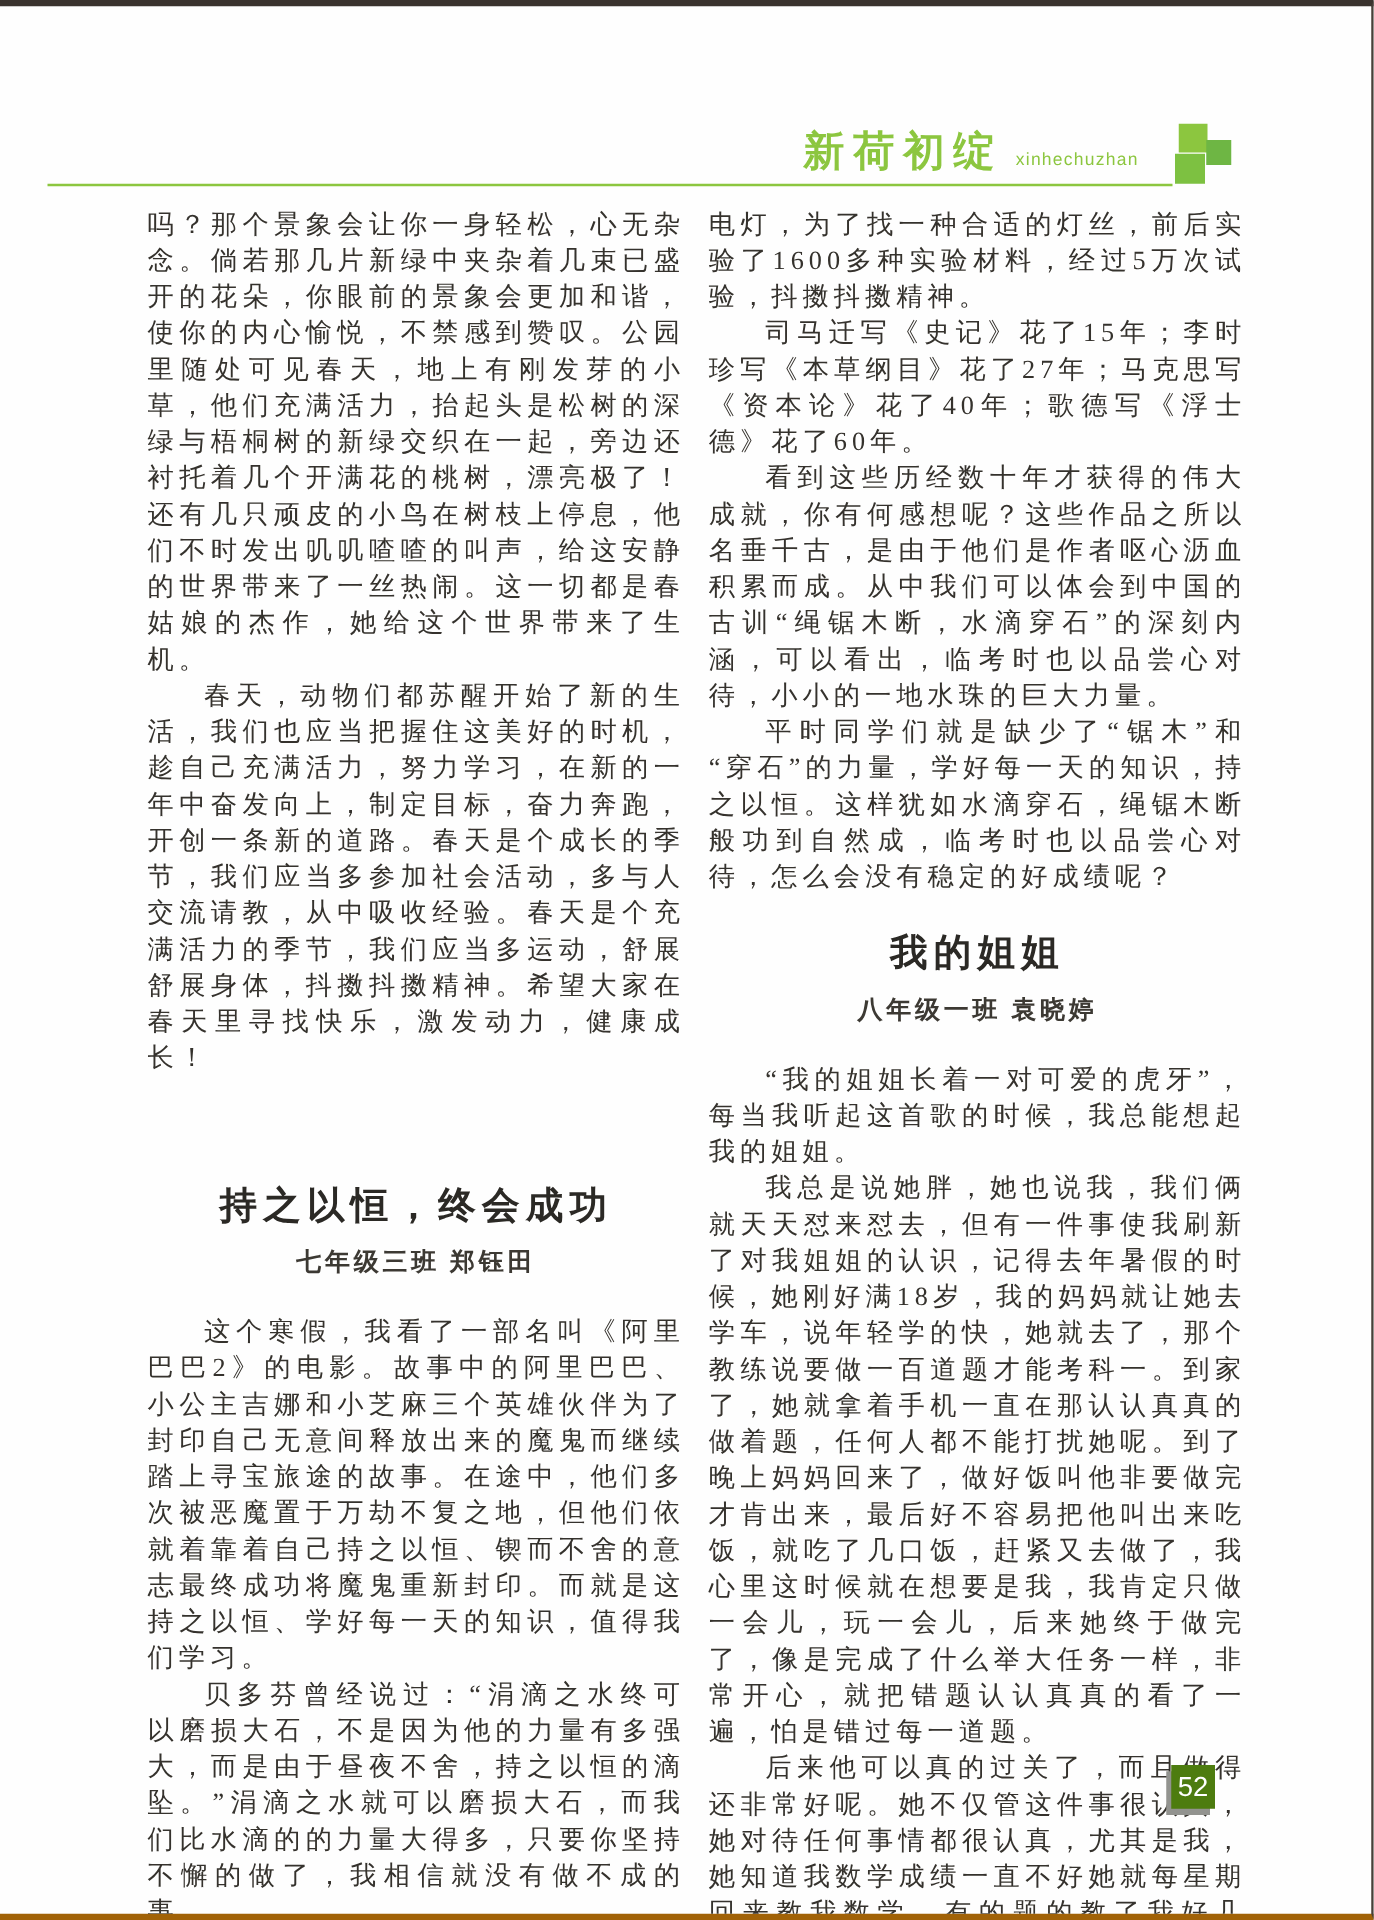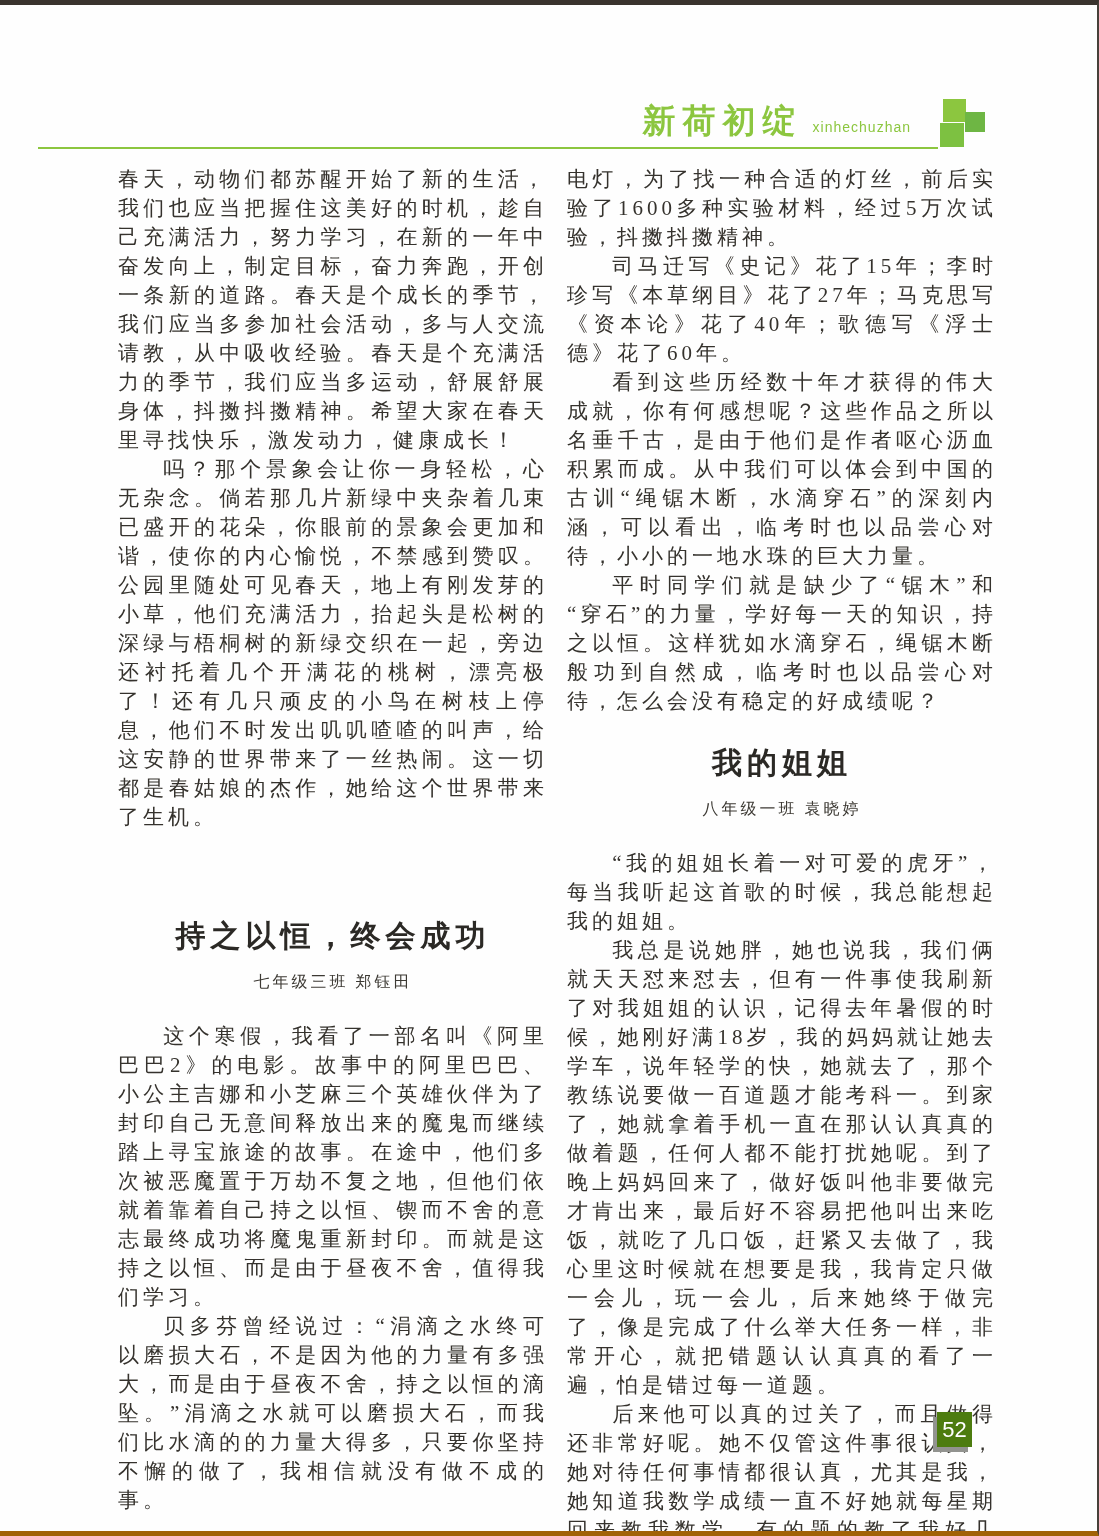--- a/index.html
+++ b/index.html
@@ -50,21 +50,21 @@
   .col p{margin:0;text-indent:2.15em;}
   .cont p:first-child{text-indent:0;}
   
   .article-head{margin-top:79px;text-align:center;letter-spacing:0;}
   .article-head.tight{margin-top:22px;}
   .article-title{
     font-size:30px;font-weight:bold;line-height:50px;
     letter-spacing:5px;color:#2b2925;text-indent:0;
   }
   .article-author{
-    margin-top:6px;font-size:16px;letter-spacing:3px;color:#3c3933;
+    margin-top:6px;font-size:20px;letter-spacing:3px;color:#3c3933;font-weight:bold;
   }
   .article-body{margin-top:26px;}
   
   .pagenum{
     position:absolute;left:937px;top:1407px;
     width:35px;height:35px;
     background:#4d7c0f;
     box-shadow:-4px 5px 0 0 #92938f;
     color:#ffffff;
     font-family:"Liberation Sans","DejaVu Sans",sans-serif;
@@ -85,31 +85,31 @@
     <div class="masthead-rule"></div>
     <div class="masthead-logo">
       <span class="sq sq1"></span>
       <span class="sq sq2"></span>
       <span class="sq sq3"></span>
     </div>
   </div>
 
   <div class="col col-left">
     <div class="cont">
+        <p class="para">吗？那个景象会让你一身轻松，心无杂念。倘若那几片新绿中夹杂着几束已盛开的花朵，你眼前的景象会更加和谐，使你的内心愉悦，不禁感到赞叹。公园里随处可见春天，地上有刚发芽的小草，他们充满活力，抬起头是松树的深绿与梧桐树的新绿交织在一起，旁边还衬托着几个开满花的桃树，漂亮极了！还有几只顽皮的小鸟在树枝上停息，他们不时发出叽叽喳喳的叫声，给这安静的世界带来了一丝热闹。这一切都是春姑娘的杰作，她给这个世界带来了生机。</p>
         <p class="para">春天，动物们都苏醒开始了新的生活，我们也应当把握住这美好的时机，趁自己充满活力，努力学习，在新的一年中奋发向上，制定目标，奋力奔跑，开创一条新的道路。春天是个成长的季节，我们应当多参加社会活动，多与人交流请教，从中吸收经验。春天是个充满活力的季节，我们应当多运动，舒展舒展身体，抖擞抖擞精神。希望大家在春天里寻找快乐，激发动力，健康成长！</p>
-        <p class="para">吗？那个景象会让你一身轻松，心无杂念。倘若那几片新绿中夹杂着几束已盛开的花朵，你眼前的景象会更加和谐，使你的内心愉悦，不禁感到赞叹。公园里随处可见春天，地上有刚发芽的小草，他们充满活力，抬起头是松树的深绿与梧桐树的新绿交织在一起，旁边还衬托着几个开满花的桃树，漂亮极了！还有几只顽皮的小鸟在树枝上停息，他们不时发出叽叽喳喳的叫声，给这安静的世界带来了一丝热闹。这一切都是春姑娘的杰作，她给这个世界带来了生机。</p>
       </div>
 
     <div class="article-head">
       <div class="article-title">持之以恒，终会成功</div>
       <div class="article-author">七年级三班 郑钰田</div>
     </div>
 
     <div class="article-body">
-        <p class="para">这个寒假，我看了一部名叫《阿里巴巴2》的电影。故事中的阿里巴巴、小公主吉娜和小芝麻三个英雄伙伴为了封印自己无意间释放出来的魔鬼而继续踏上寻宝旅途的故事。在途中，他们多次被恶魔置于万劫不复之地，但他们依就着靠着自己持之以恒、锲而不舍的意志最终成功将魔鬼重新封印。而就是这持之以恒、而是由于昼夜不舍，值得我们学习。</p>
+        <p class="para">这个寒假，我看了一部名叫《阿里巴巴2》的电影。故事中的阿里巴巴、小公主吉娜和小芝麻三个英雄伙伴为了封印自己无意间释放出来的魔鬼而继续踏上寻宝旅途的故事。在途中，他们多次被恶魔置于万劫不复之地，但他们依就着靠着自己持之以恒、锲而不舍的意志最终成功将魔鬼重新封印。而就是这持之以恒、学好每一天的知识，值得我们学习。</p>
         <p class="para">贝多芬曾经说过：“涓滴之水终可以磨损大石，不是因为他的力量有多强大，而是由于昼夜不舍，持之以恒的滴坠。”涓滴之水就可以磨损大石，而我们比水滴的的力量大得多，只要你坚持不懈的做了，我相信就没有做不成的事。</p>
       </div>
   </div>
 
   <div class="col col-right">
     <div class="cont">
         <p class="para">电灯，为了找一种合适的灯丝，前后实验了1600多种实验材料，经过5万次试验，抖擞抖擞精神。</p>
         <p class="para">司马迁写《史记》花了15年；李时珍写《本草纲目》花了27年；马克思写《资本论》花了40年；歌德写《浮士德》花了60年。</p>
         <p class="para">看到这些历经数十年才获得的伟大成就，你有何感想呢？这些作品之所以名垂千古，是由于他们是作者呕心沥血积累而成。从中我们可以体会到中国的古训“绳锯木断，水滴穿石”的深刻内涵，可以看出，临考时也以品尝心对待，小小的一地水珠的巨大力量。</p>
         <p class="para">平时同学们就是缺少了“锯木”和“穿石”的力量，学好每一天的知识，持之以恒。这样犹如水滴穿石，绳锯木断般功到自然成，临考时也以品尝心对待，怎么会没有稳定的好成绩呢？</p>

